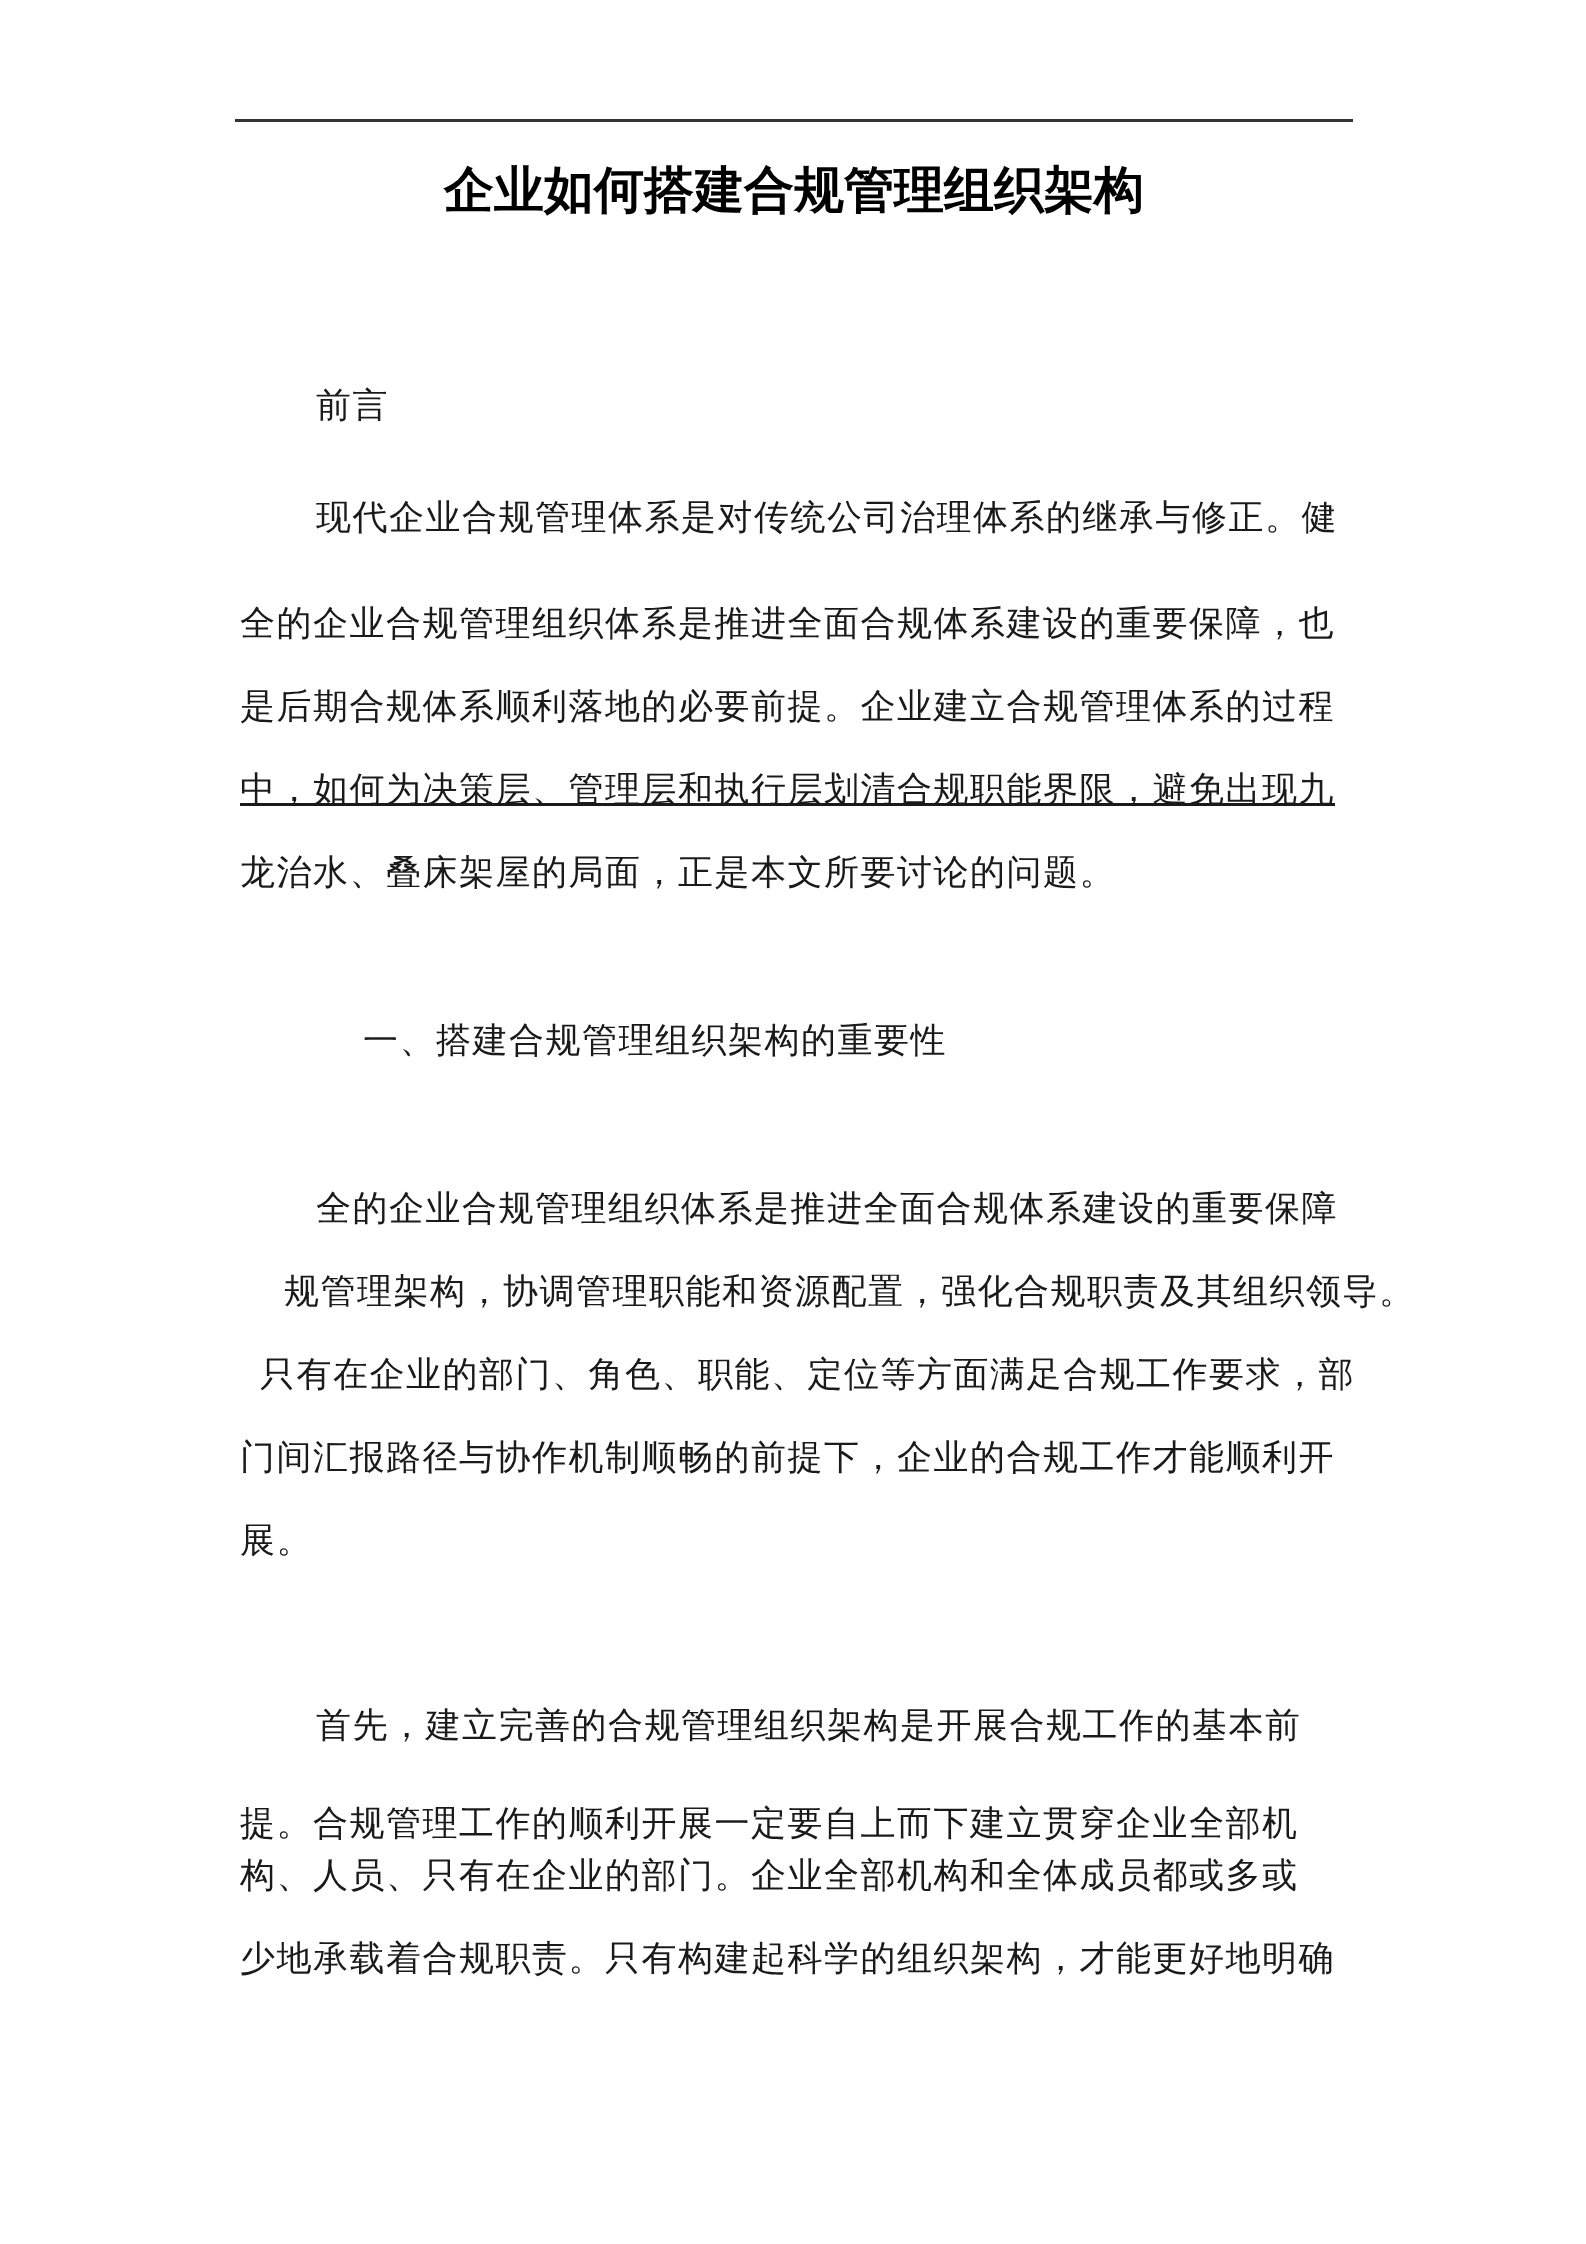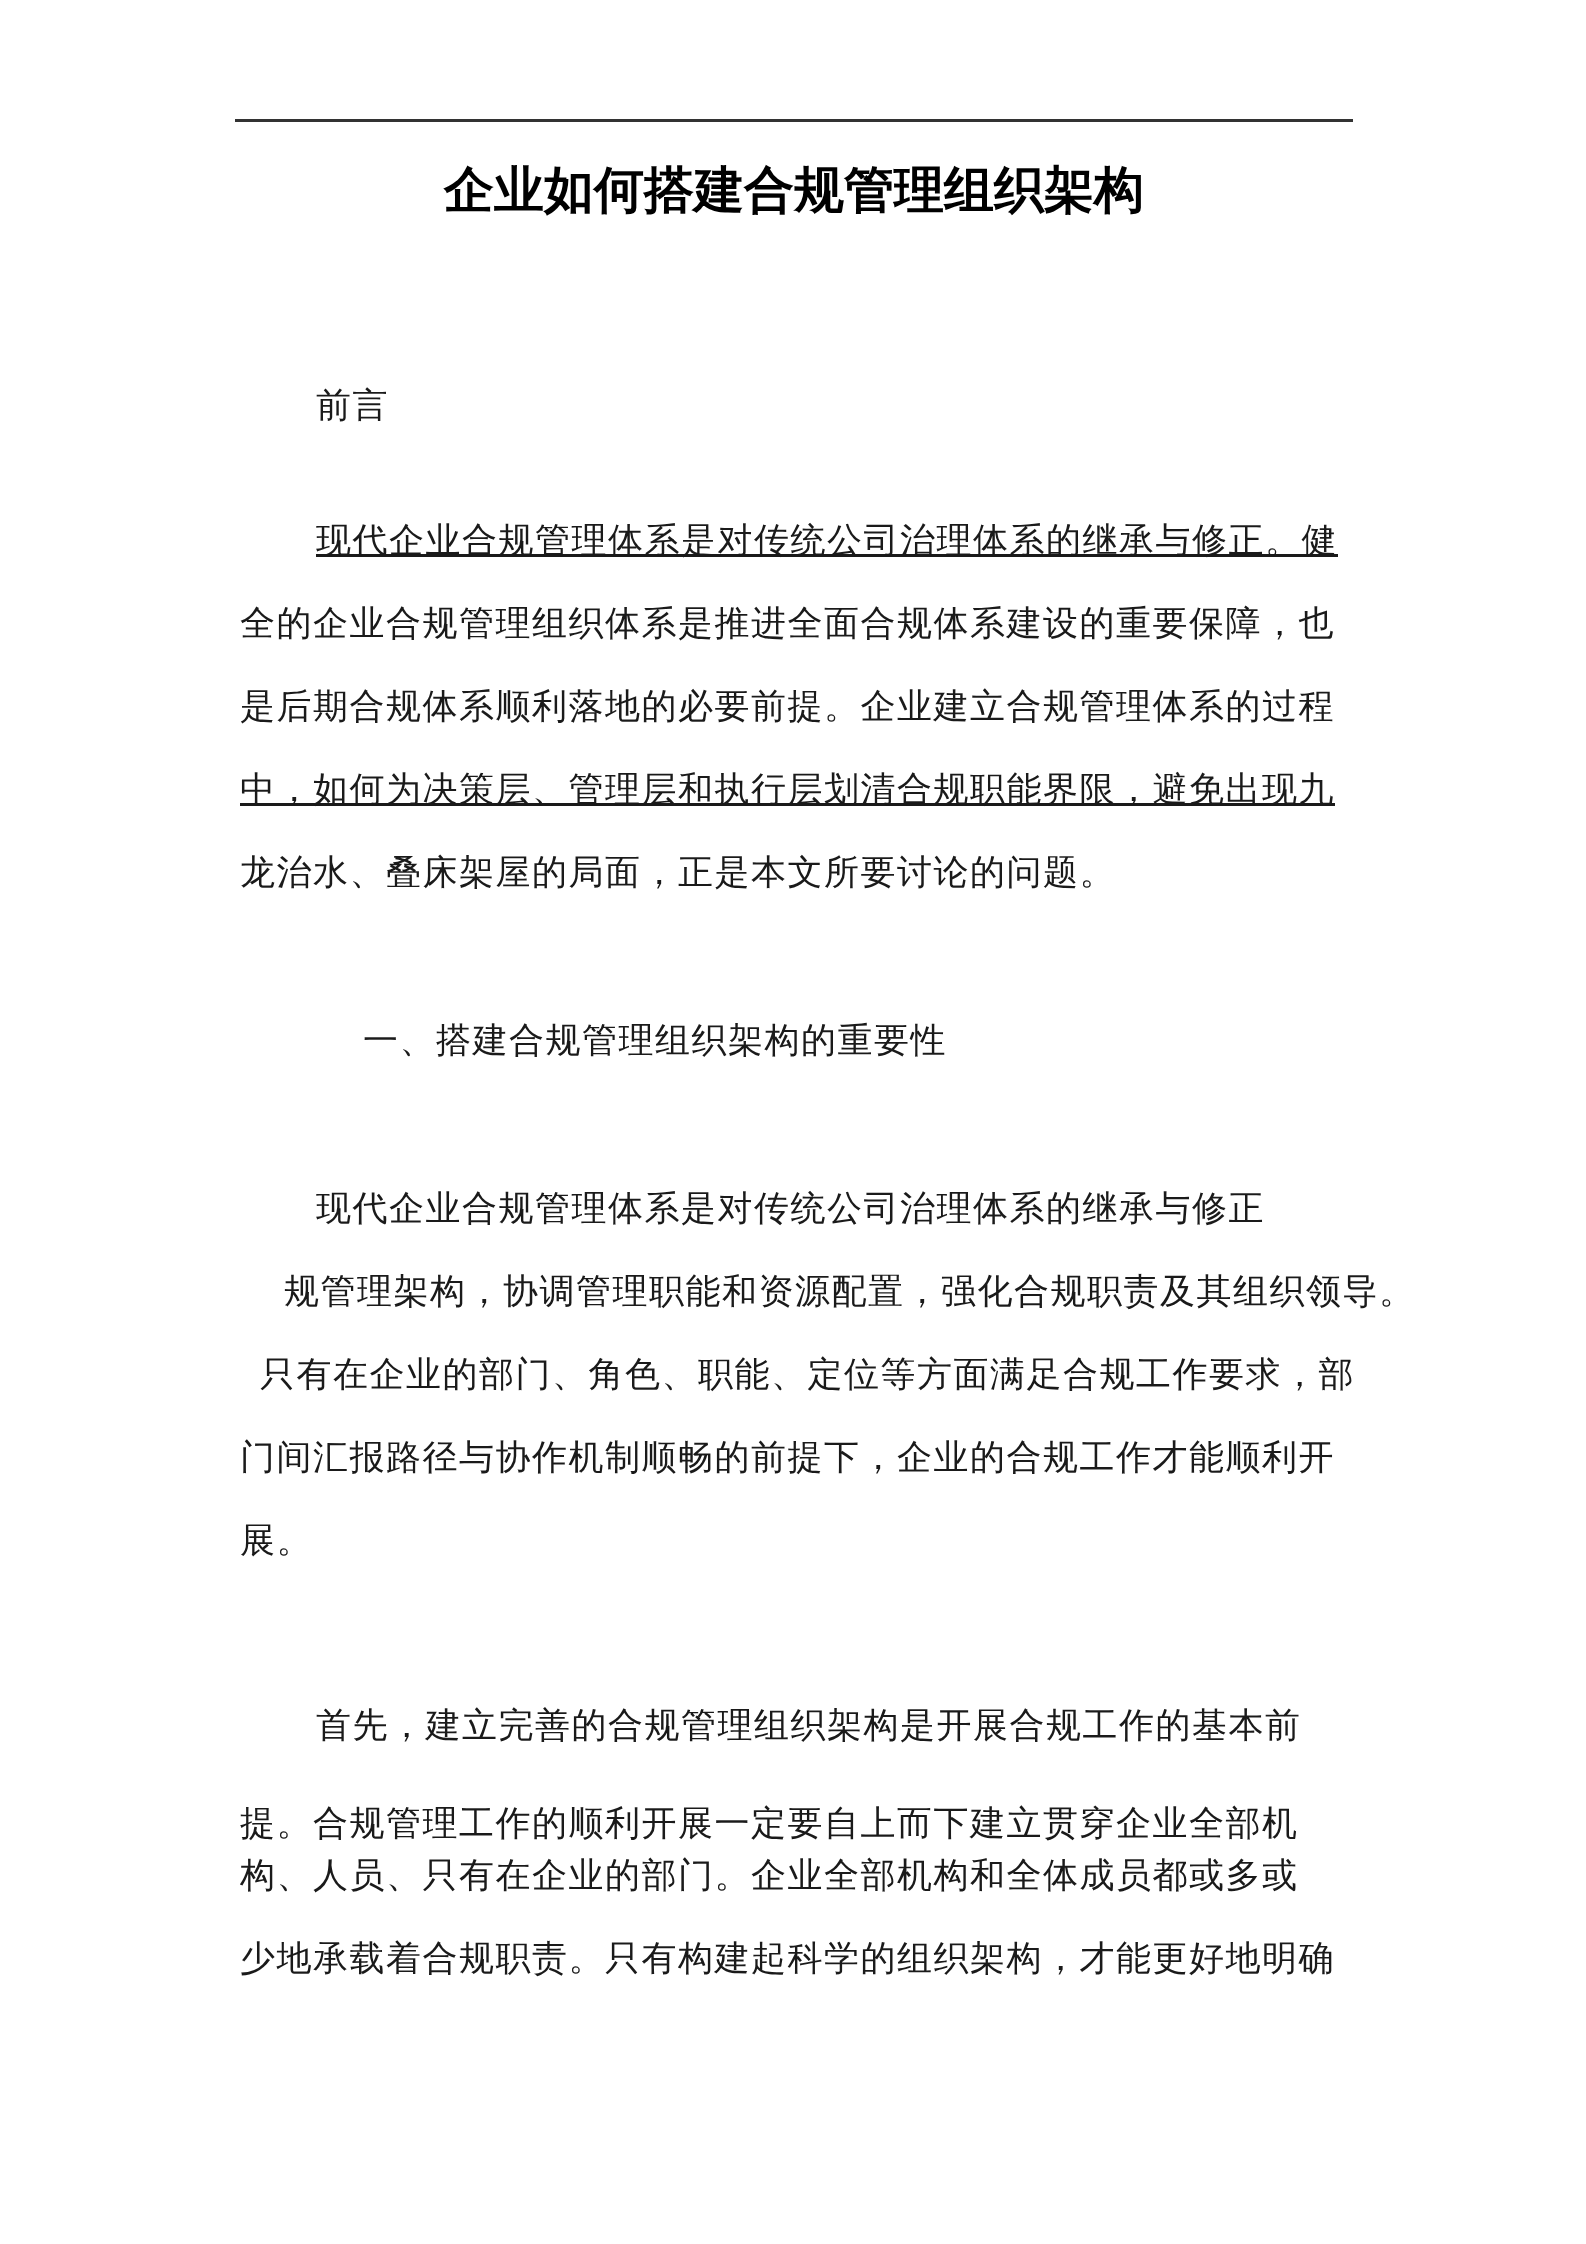--- a/index.html
+++ b/index.html
@@ -51,31 +51,31 @@
 </head>
 <body>
 
 <div class="rule"></div>
 
 <div class="title">企业如何搭建合规管理组织架构</div>
 
 <div class="line indent" style="top:345px;margin-top:35px;">前言</div>
 
 <div>
-  <div class="line indent" style="top:515px;text-decoration:underline;">现代企业合规管理体系是对传统公司治理体系的继承与修正。健</div>
+  <div class="line indent" style="top:492px;">现代企业合规管理体系是对传统公司治理体系的继承与修正。健</div>
   <div class="line" style="top:598px;">全的企业合规管理组织体系是推进全面合规体系建设的重要保障，也</div>
   <div class="line" style="top:681px;">是后期合规体系顺利落地的必要前提。企业建立合规管理体系的过程</div>
   <div class="line" style="top:764px;text-decoration:underline;">中，如何为决策层、管理层和执行层划清合规职能界限，避免出现九</div>
   <div class="line" style="top:847px;">龙治水、叠床架屋的局面，正是本文所要讨论的问题。</div>
 </div>
 
 <div class="line indent" style="top:1015px;margin-left:47px;">一、搭建合规管理组织架构的重要性</div>
 
 <div>
-  <div class="line indent" style="top:1183px;">现代企业合规管理体系是对传统公司治理体系的继承与修正</div>
+  <div class="line indent" style="top:1183px;">全的企业合规管理组织体系是推进全面合规体系建设的重要保障</div>
   <div class="line" style="top:1266px;margin-left:44px;">规管理架构，协调管理职能和资源配置，强化合规职责及其组织领导。</div>
   <div class="line" style="top:1349px;margin-left:20px;">只有在企业的部门、角色、职能、定位等方面满足合规工作要求，部</div>
   <div class="line" style="top:1432px;">门间汇报路径与协作机制顺畅的前提下，企业的合规工作才能顺利开</div>
   <div class="line" style="top:1515px;">展。</div>
 </div>
 
 <div>
   <div class="line indent" style="top:1684px;margin-top:16px;">首先，建立完善的合规管理组织架构是开展合规工作的基本前</div>
   <div class="line" style="top:1767px;margin-top:31px;">提。合规管理工作的顺利开展一定要自上而下建立贯穿企业全部机</div>
   <div class="line" style="top:1850px;">构、人员、只有在企业的部门。企业全部机构和全体成员都或多或</div>

